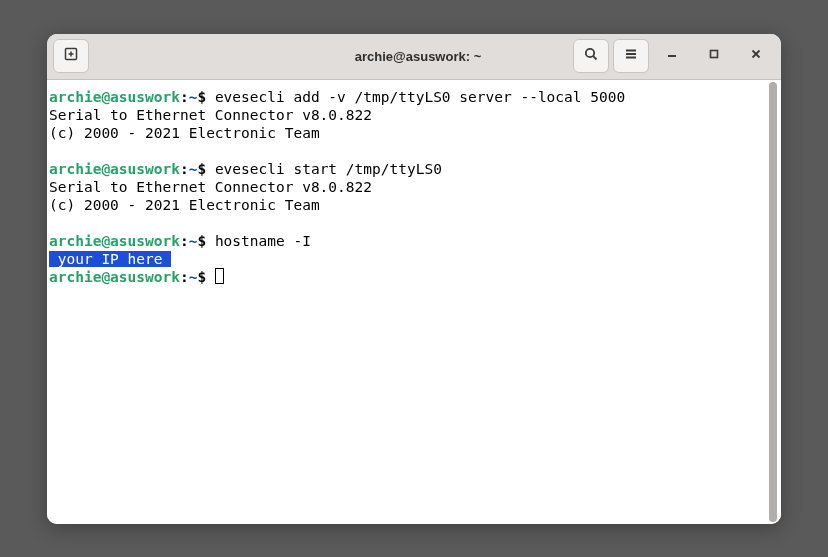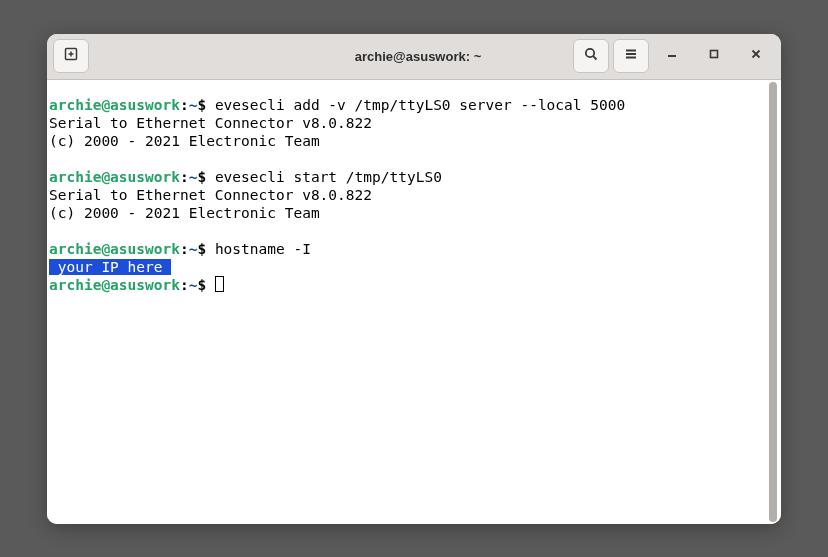--- a/index.html
+++ b/index.html
@@ -81,21 +81,21 @@
       color: #3a3a3a;
       border-radius: 4px;
     }
     .win-ctrl svg {
       width: 14px;
       height: 14px;
     }
     .terminal-body {
       flex: 1;
       background: #ffffff;
-      padding: 16px 2px 4px 2px;
+      padding: 8px 2px 4px 2px;
       font-family: "DejaVu Sans Mono", "Liberation Mono", Consolas, monospace;
       font-size: 14.5px;
       line-height: 18px;
       color: #000000;
       overflow-y: auto;
       position: relative;
     }
     .terminal-content {
       white-space: pre;
     }

